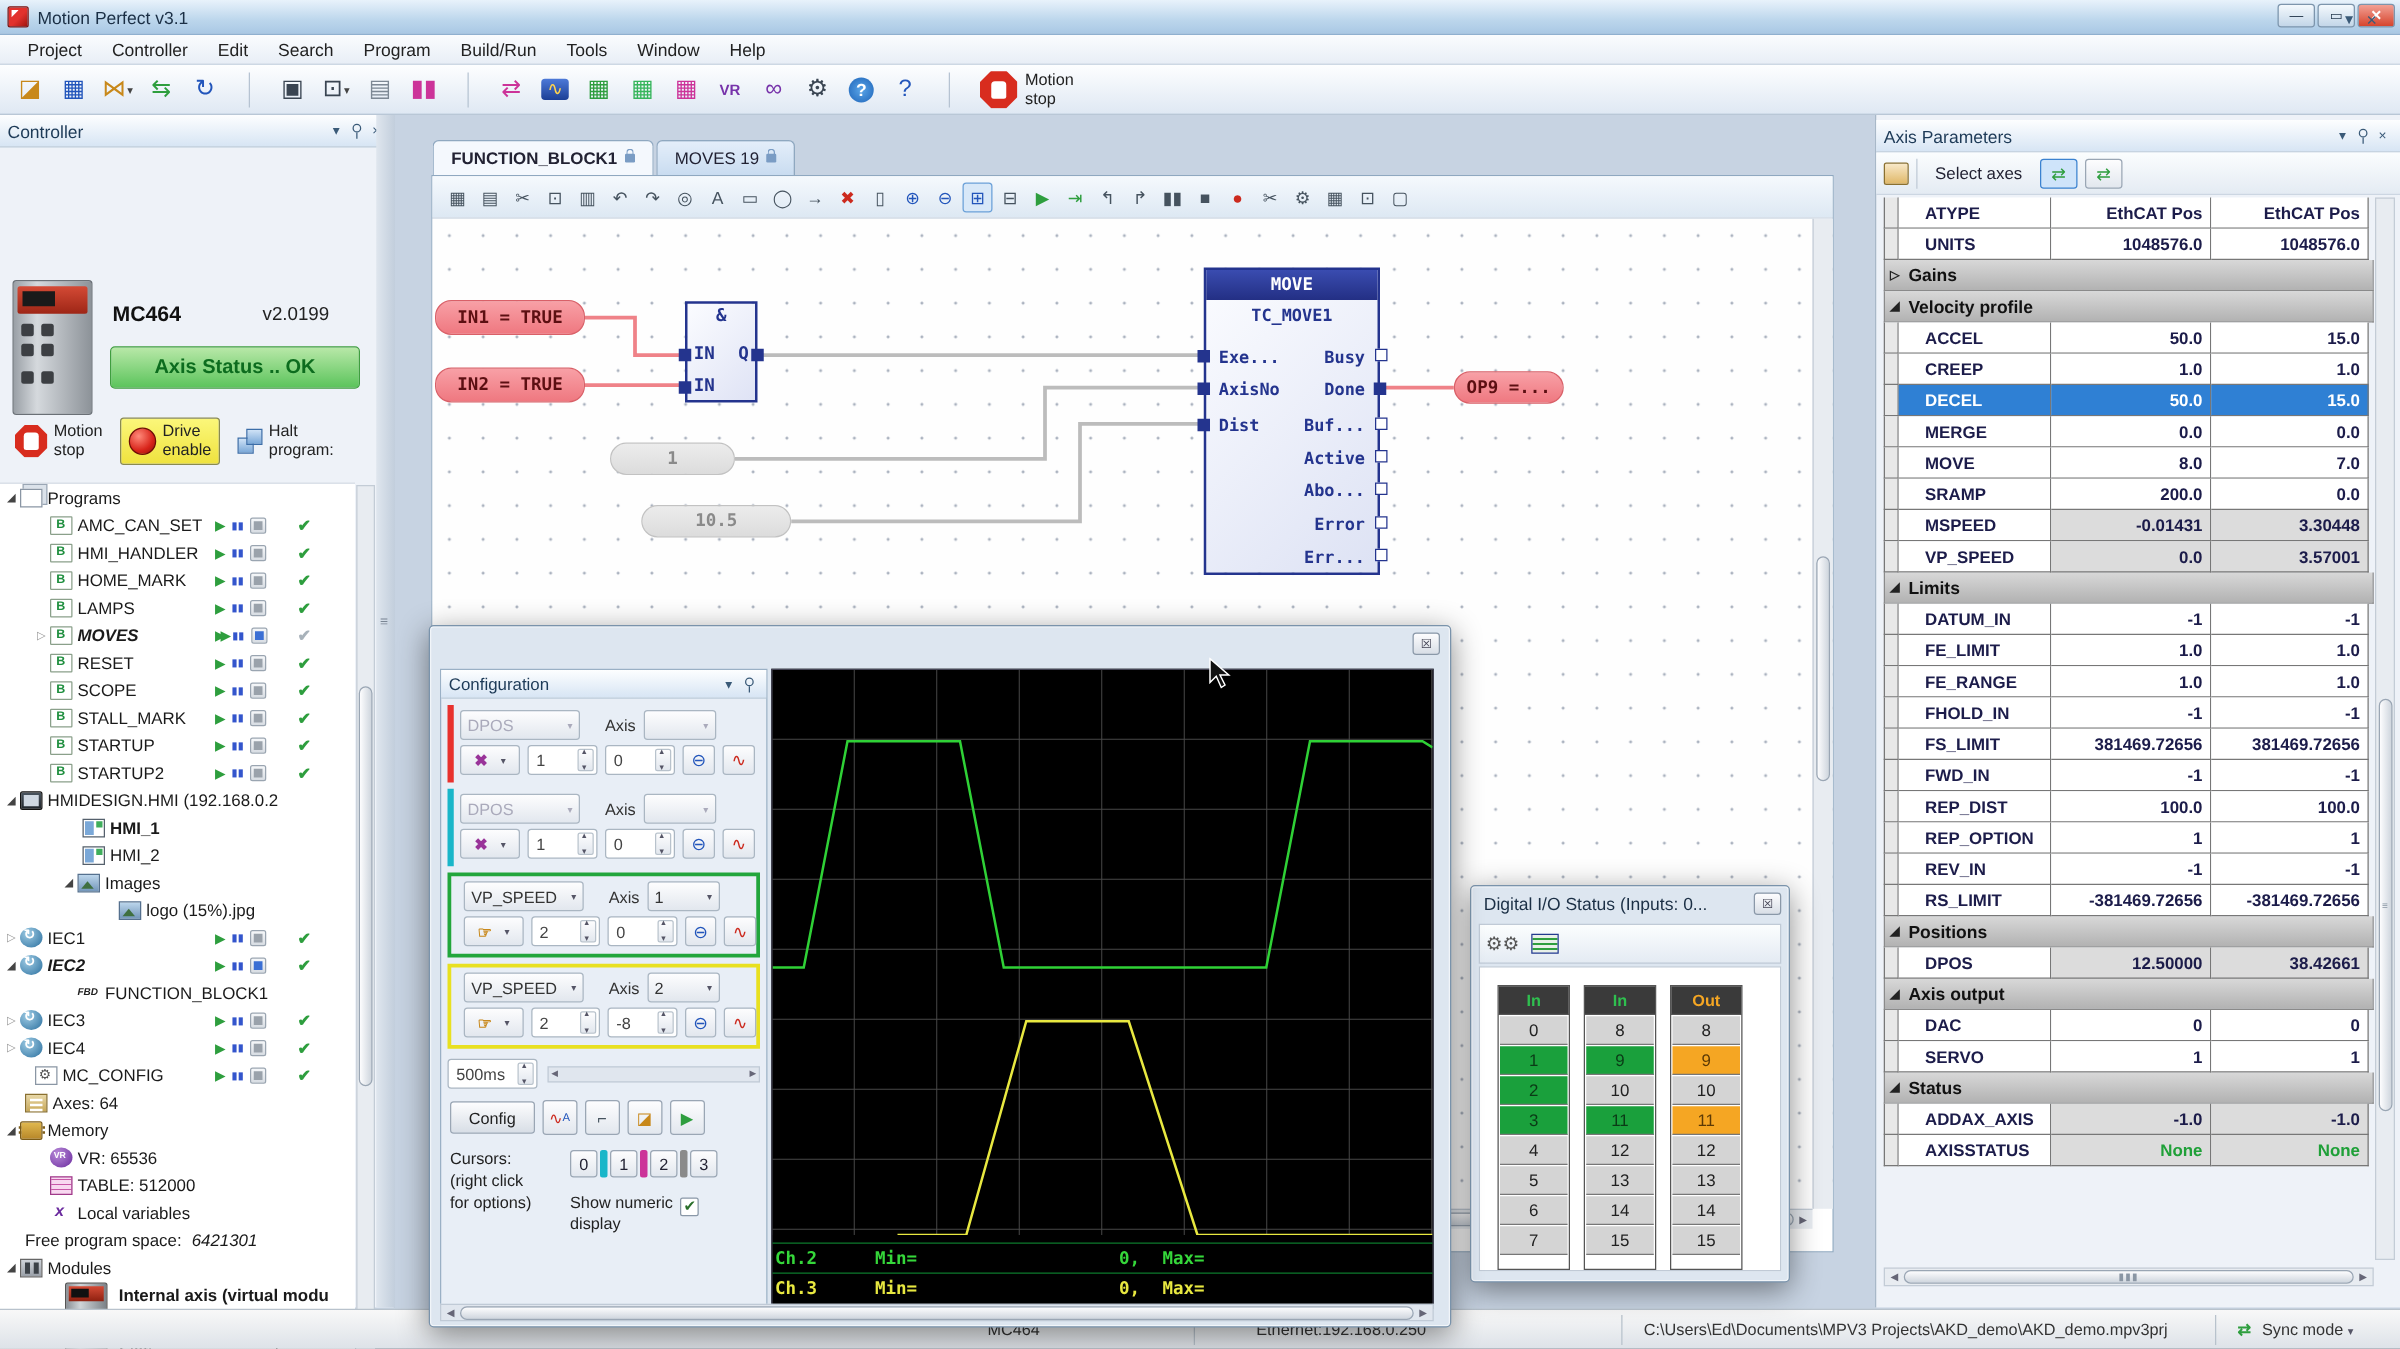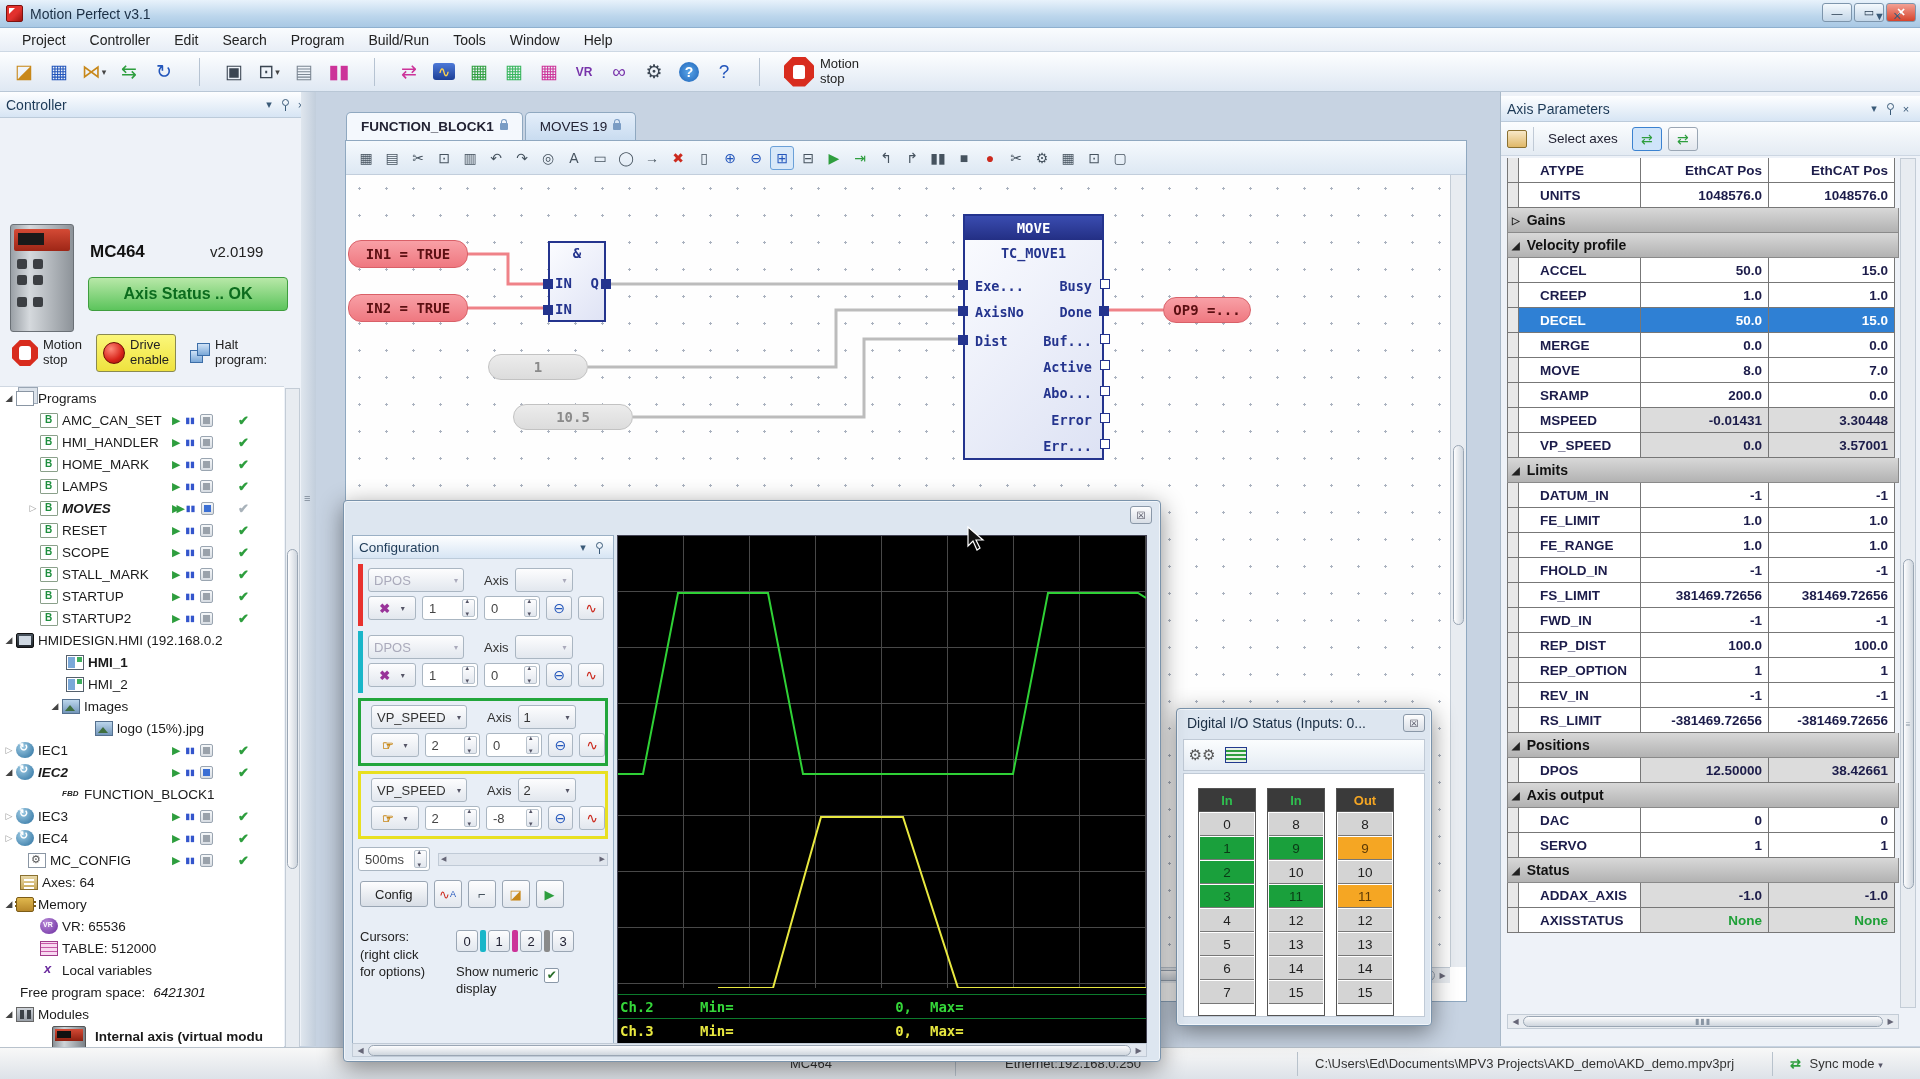--- a/index.html
+++ b/index.html
@@ -237,21 +237,21 @@
     display:flex;align-items:center;justify-content:center;font-size:14px;color:#2255bb}
   .sqbtn.trg{color:#cc2a1e}
   .timerow{display:flex;align-items:center;margin:8px 5px 0 5px;gap:8px}
   .minisb{flex:1;height:13px;background:#e0e6ee;border:1px solid #c0cad6;display:flex;align-items:center;
     justify-content:space-between;font-size:7px;color:#667;padding:0 2px}
   .cfgbtnrow{display:flex;align-items:center;margin:9px 5px 0 7px;gap:6px}
   .btn{height:26px;border:1px solid #9aa6b4;border-radius:3px;background:linear-gradient(#fdfdfe,#d8dee6);
     display:flex;align-items:center;justify-content:center;font-size:13px;color:#222;padding:0 14px}
   .tracebtn{width:28px;height:28px;border:1px solid #9aa6b4;border-radius:3px;
     background:linear-gradient(#fdfdfe,#e2e7ee);display:flex;align-items:center;justify-content:center;font-size:13px}
-  .cursrow{display:flex;margin:20px 5px 0 7px;gap:4px}
+  .cursrow{display:flex;margin:10px 5px 0 7px;gap:4px}
   .curslbl{width:92px;font-size:13px;color:#222;line-height:1.35}
   .cursright{flex:1}
   .cursbtns{display:flex;align-items:center;gap:2px;margin-top:2px}
   .cnum{width:22px;height:22px;border:1px solid #9aa6b4;border-radius:3px;background:linear-gradient(#fdfdfe,#e2e7ee);
     display:flex;align-items:center;justify-content:center;font-size:13px;color:#223}
   .cdiv{width:6px;height:22px;border-radius:2px}
   .numdisp{display:flex;align-items:flex-start;gap:6px;margin-top:12px;font-size:13px;color:#222;line-height:1.3}
   .chk{width:15px;height:15px;border:1px solid #8a98a8;background:#fff;border-radius:2px;display:flex;
     align-items:center;justify-content:center;color:#2a6f2a;font-size:12px;margin-top:4px}
   .scopescr{position:absolute;left:273px;top:34px;width:530px;height:512px;background:#000;border:1px solid #445}

